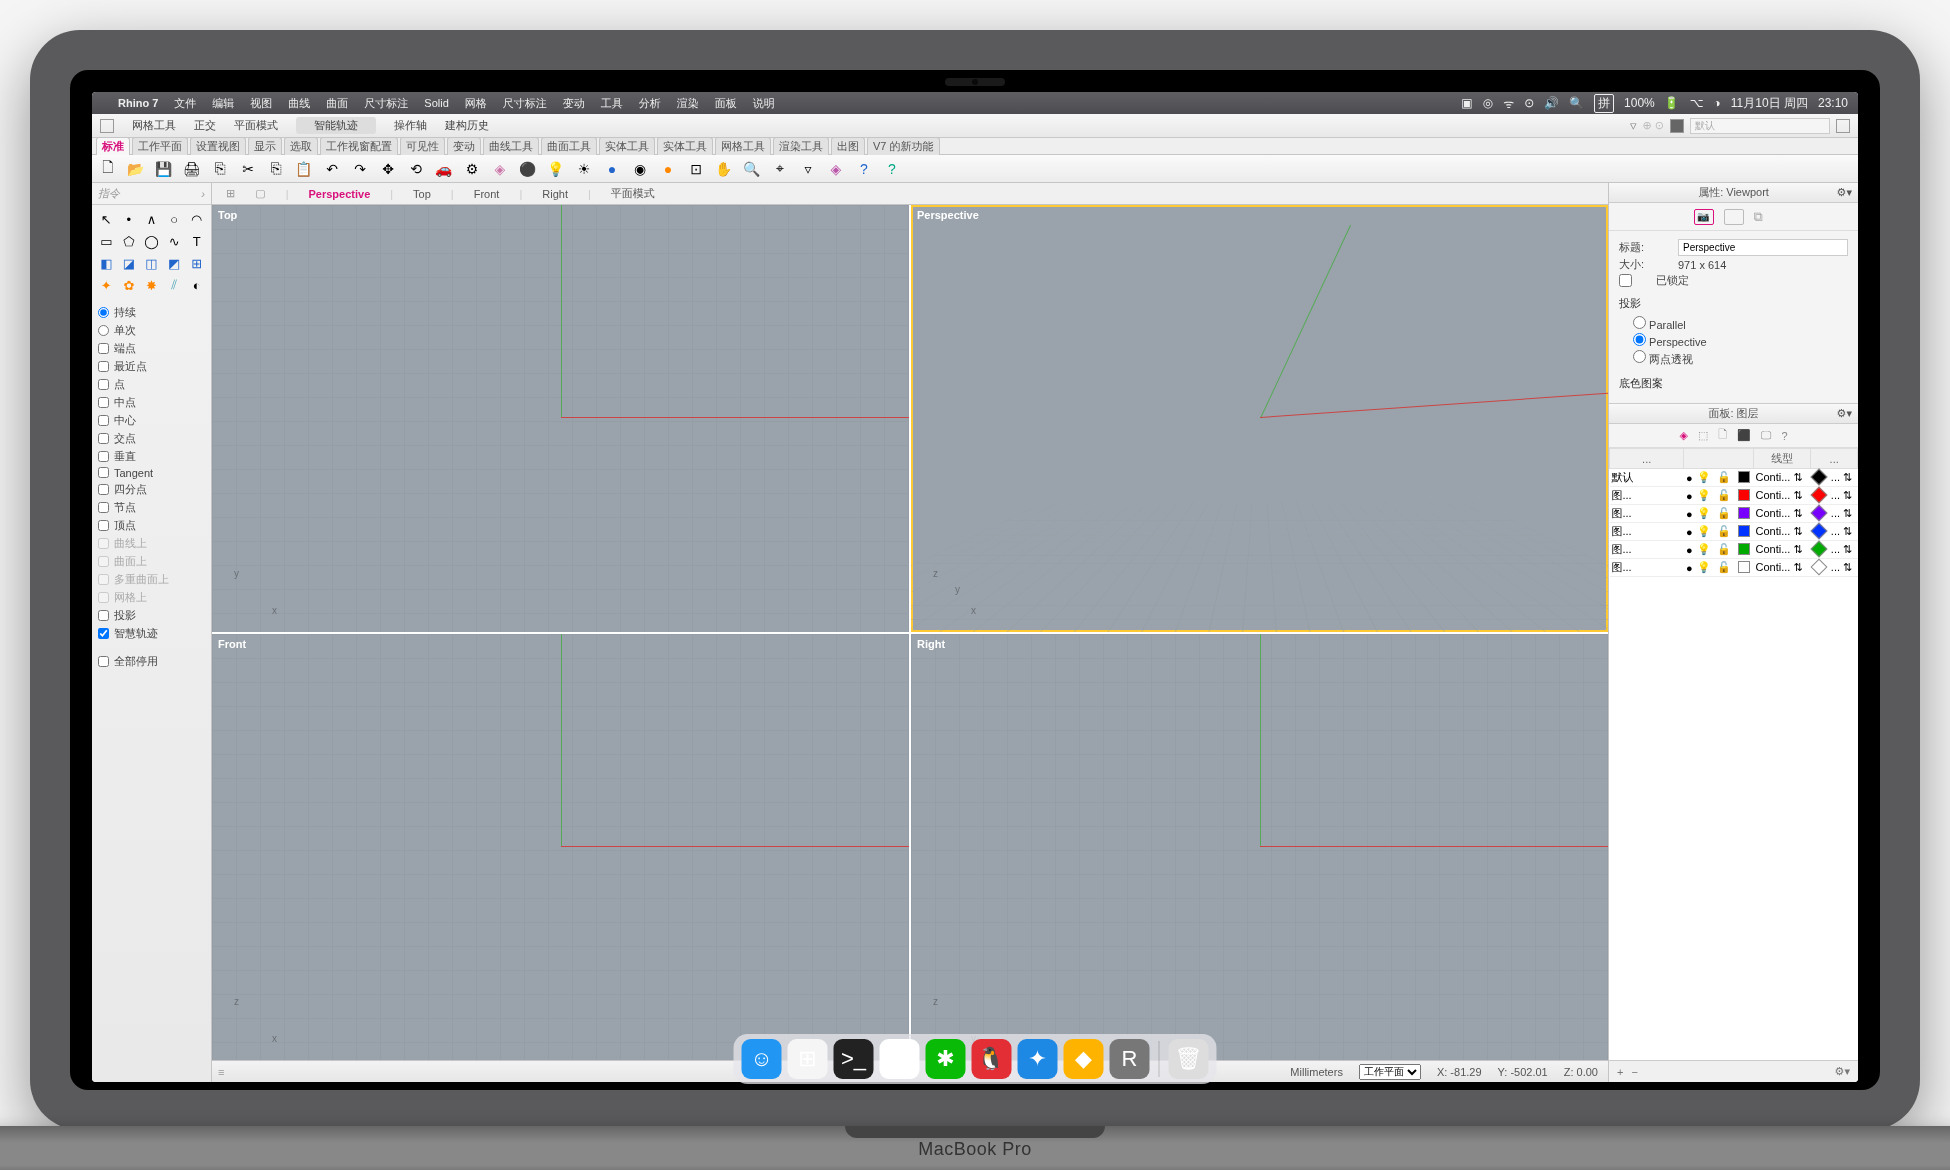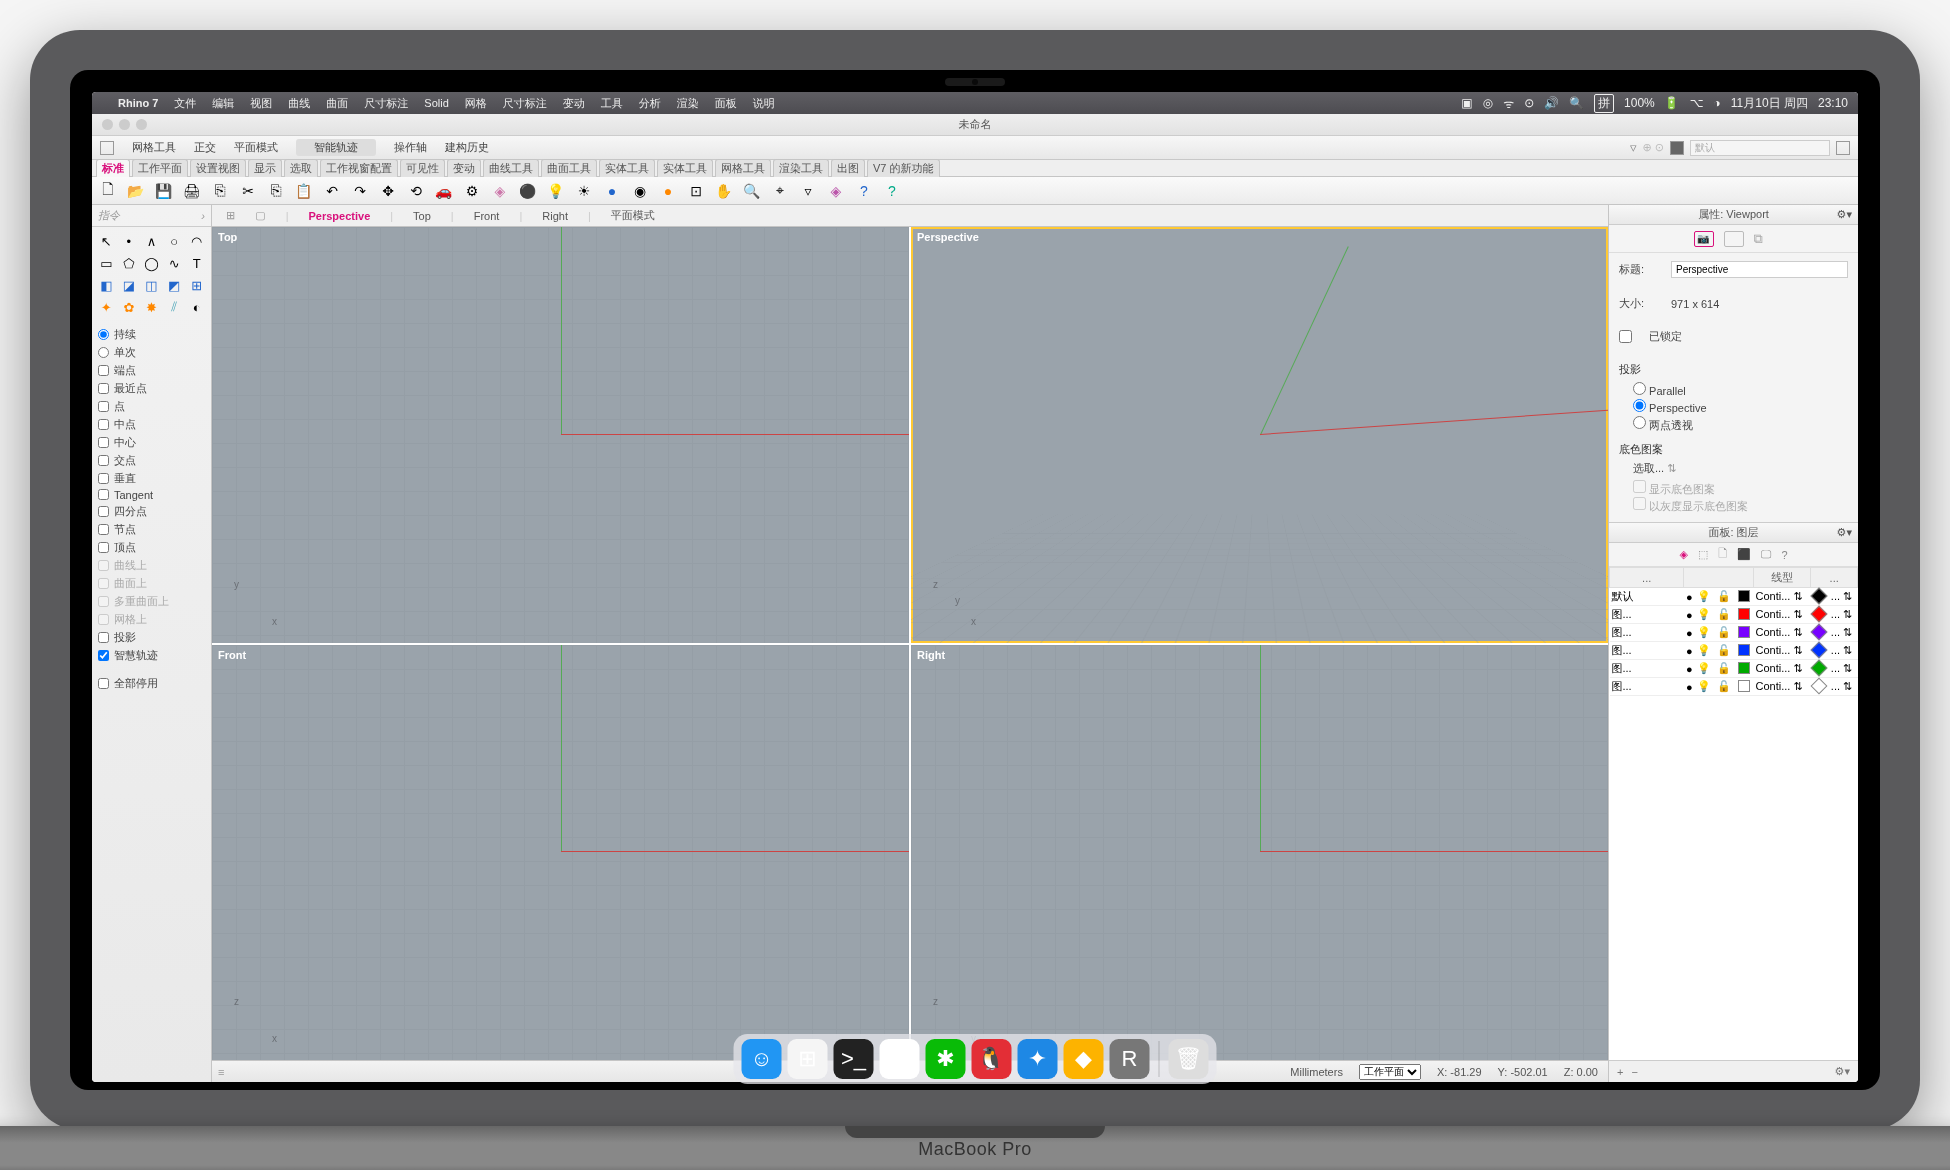--- a/index.html
+++ b/index.html
@@ -57,21 +57,21 @@
 .grid-bg{position:absolute;inset:0;background-image:linear-gradient(#8e969e 1px,transparent 1px),linear-gradient(90deg,#8e969e 1px,transparent 1px);background-size:24px 24px;opacity:.35}
 .status-bar{height:22px;background:linear-gradient(#f3f3f3,#e6e6e6);border-top:1px solid #c5c5c5;display:flex;align-items:center;justify-content:flex-end;padding:0 10px;gap:16px;color:#555}
 .status-bar select{font-size:10px;height:16px}
 .right-panel{width:250px;background:#f4f4f4;border-left:1px solid #c5c5c5;display:flex;flex-direction:column;font-size:10px}
 .panel-header{height:20px;background:linear-gradient(#f8f8f8,#e8e8e8);border-bottom:1px solid #ccc;display:flex;align-items:center;justify-content:center;color:#555;position:relative}
 .panel-header .gear{position:absolute;right:6px}
 .panel-icons{height:28px;display:flex;align-items:center;justify-content:center;gap:10px;border-bottom:1px solid #ddd}
 .panel-icons .pi{width:20px;height:16px;border:1px solid #bbb;border-radius:2px}
 .panel-icons .pi.cam{border-color:#d9117c;color:#d9117c;display:flex;align-items:center;justify-content:center;font-size:10px}
 .prop-body{padding:8px 10px;color:#444}
-.prop-row{display:flex;align-items:center;gap:17px;margin-bottom:18px}
+.prop-row{display:flex;align-items:center;gap:24px;margin-bottom:1px}
 .prop-row label{width:35px}
 .prop-row input[type=text]{flex:1;height:17px;border:1px solid #ccc;padding:0 4px;font-size:10px}
 .section-title{margin-top:8px;margin-bottom:4px;color:#333}
 .radio-group label{display:block;padding:1px 0 1px 14px}
 .layer-panel{flex:1;display:flex;flex-direction:column;border-top:1px solid #ccc;min-height:0}
 .layer-icons{height:24px;display:flex;align-items:center;justify-content:center;gap:10px;border-bottom:1px solid #ddd;font-size:13px;color:#888}
 .layer-icons .active{color:#d9117c}
 .layer-table{flex:1;overflow:auto;background:#fff;font-size:10px}
 .layer-table table{width:100%;border-collapse:collapse}
 .layer-table th{background:#f0f0f0;border:1px solid #ddd;padding:2px;font-weight:400;color:#666}
@@ -120,28 +120,20 @@
           <span style="border:1px solid #eee;padding:0 3px;border-radius:2px">拼</span>
           <span>100%</span>
           <span class="glyph">🔋</span>
           <span class="glyph">⌥</span>
           <span class="glyph">◑</span>
           <span>11月10日 周四</span>
           <span>23:10</span>
         </div>
       </div>
 
-      <div class="win-title">
-        <div class="traffic">
-            <span></span>
-            <span></span>
-            <span></span>
-          </div>
-        <span>未命名</span>
-      </div>
 
       <div class="toolbar-row">
         <span class="sq"></span>
         <span>网格工具</span>
         <span>正交</span>
         <span>平面模式</span>
         <span class="hl">智能轨迹</span>
         <span>操作轴</span>
         <span>建构历史</span>
         <div class="right">
@@ -408,25 +400,20 @@
               <input type="checkbox" style="">
               <span>已锁定</span>
             </div>
             <div class="section-title">投影</div>
             <div class="radio-group">
               <label><input type="radio" name="proj" style=""> <span>Parallel</span></label>
               <label><input type="radio" name="proj" checked="" style=""> <span>Perspective</span></label>
               <label><input type="radio" name="proj" style=""> <span>两点透视</span></label>
             </div>
             <div class="section-title">底色图案</div>
-            <div style="padding-left:14px">
-              <div style="margin-bottom:4px"><span>选取...</span> <span style="color:#999">⇅</span></div>
-              <label style="color:#aaa;display:block"><input type="checkbox" disabled="" style=""> <span>显示底色图案</span></label>
-              <label style="color:#aaa;display:block"><input type="checkbox" disabled="" style=""> <span>以灰度显示底色图案</span></label>
-            </div>
           </div>
 
           <div class="layer-panel">
             <div class="panel-header">
               <span>面板: 图层</span>
               <span class="gear">⚙▾</span>
             </div>
             <div class="layer-icons">
               <span class="active">◈</span>
               <span>⬚</span>

